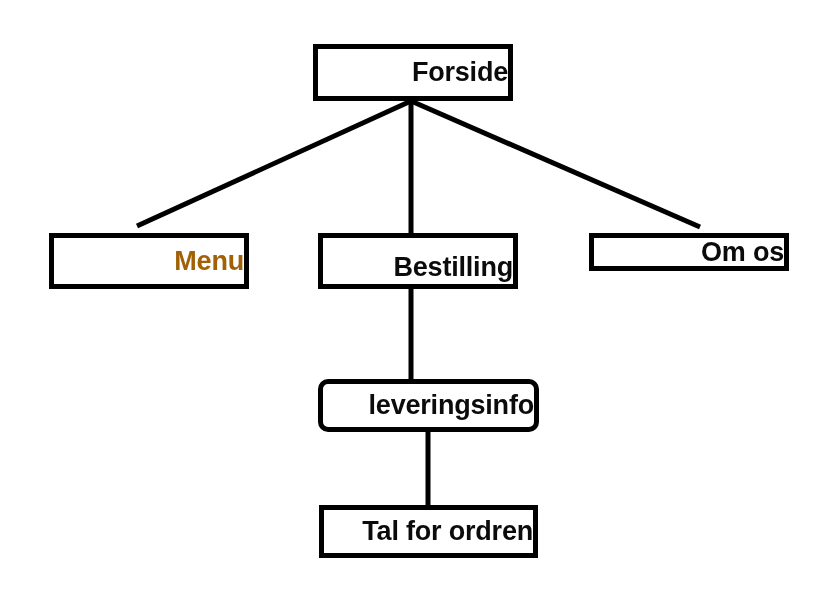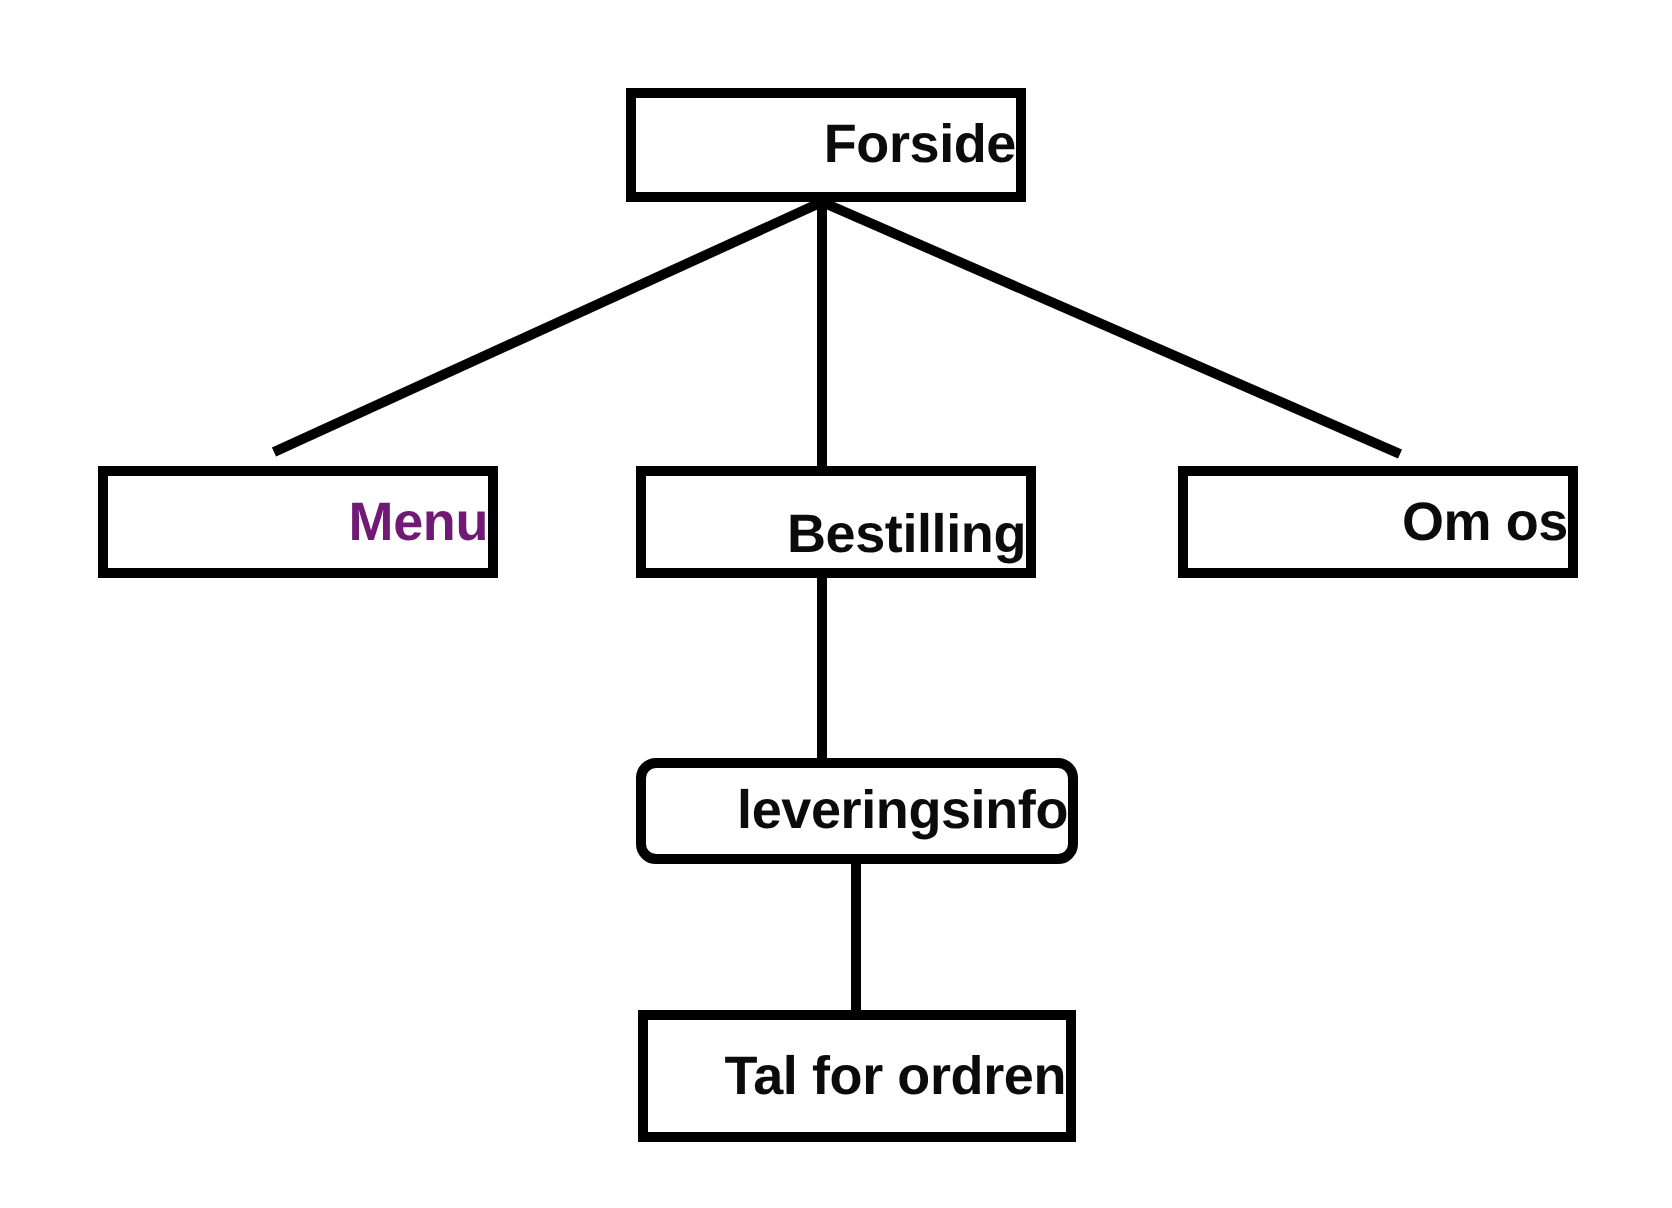--- a/index.html
+++ b/index.html
@@ -57,32 +57,32 @@
       <line x1="411" y1="101" x2="700" y2="227" stroke="#000000" stroke-width="5" stroke-linecap="butt"></line>
       <line x1="411" y1="289" x2="411" y2="379" stroke="#000000" stroke-width="5" stroke-linecap="butt"></line>
       <line x1="428" y1="432" x2="428" y2="505" stroke="#000000" stroke-width="5" stroke-linecap="butt"></line>
     </svg>
 
   <div class="node" style="left: 313px; top: 44px; width: 200px; height: 57px; border-color: rgb(0, 0, 0);">
     <span class="node-label" style="color: rgb(11, 11, 11);">Forside</span>
   </div>
 
   <div class="node" style="left: 49px; top: 233px; width: 200px; height: 56px; border-color: rgb(0, 0, 0);">
-    <span class="node-label" style="color: #701a75;">Menu</span>
+    <span class="node-label" style="color: #a16207;">Menu</span>
   </div>
 
   <div class="node" style="left: 318px; top: 233px; width: 200px; height: 56px; border-color: rgb(0, 0, 0);">
     <span class="node-label" style="color: rgb(11, 11, 11); margin-top: 12px;">Bestilling</span>
   </div>
 
-  <div class="node" style="left: 589px; top: 233px; width: 200px; height: 56px; border-color: rgb(0, 0, 0);">
+  <div class="node" style="left: 589px; top: 233px; width: 200px; height: 38px; border-color: rgb(0, 0, 0);">
     <span class="node-label" style="color: rgb(11, 11, 11);">Om os</span>
   </div>
 
   <div class="node" style="left: 318px; top: 379px; width: 221px; height: 53px; border-color: rgb(0, 0, 0); border-radius: 10px;">
     <span class="node-label" style="color: rgb(11, 11, 11);">leveringsinfo</span>
   </div>
 
-  <div class="node" style="left: 319px; top: 505px; width: 219px; height: 66px; border-color: rgb(0, 0, 0);">
+  <div class="node" style="left: 319px; top: 505px; width: 219px; height: 53px; border-color: rgb(0, 0, 0);">
     <span class="node-label" style="color: rgb(11, 11, 11);">Tal for ordren</span>
   </div>
 
 </div>
 
 </body></html>

